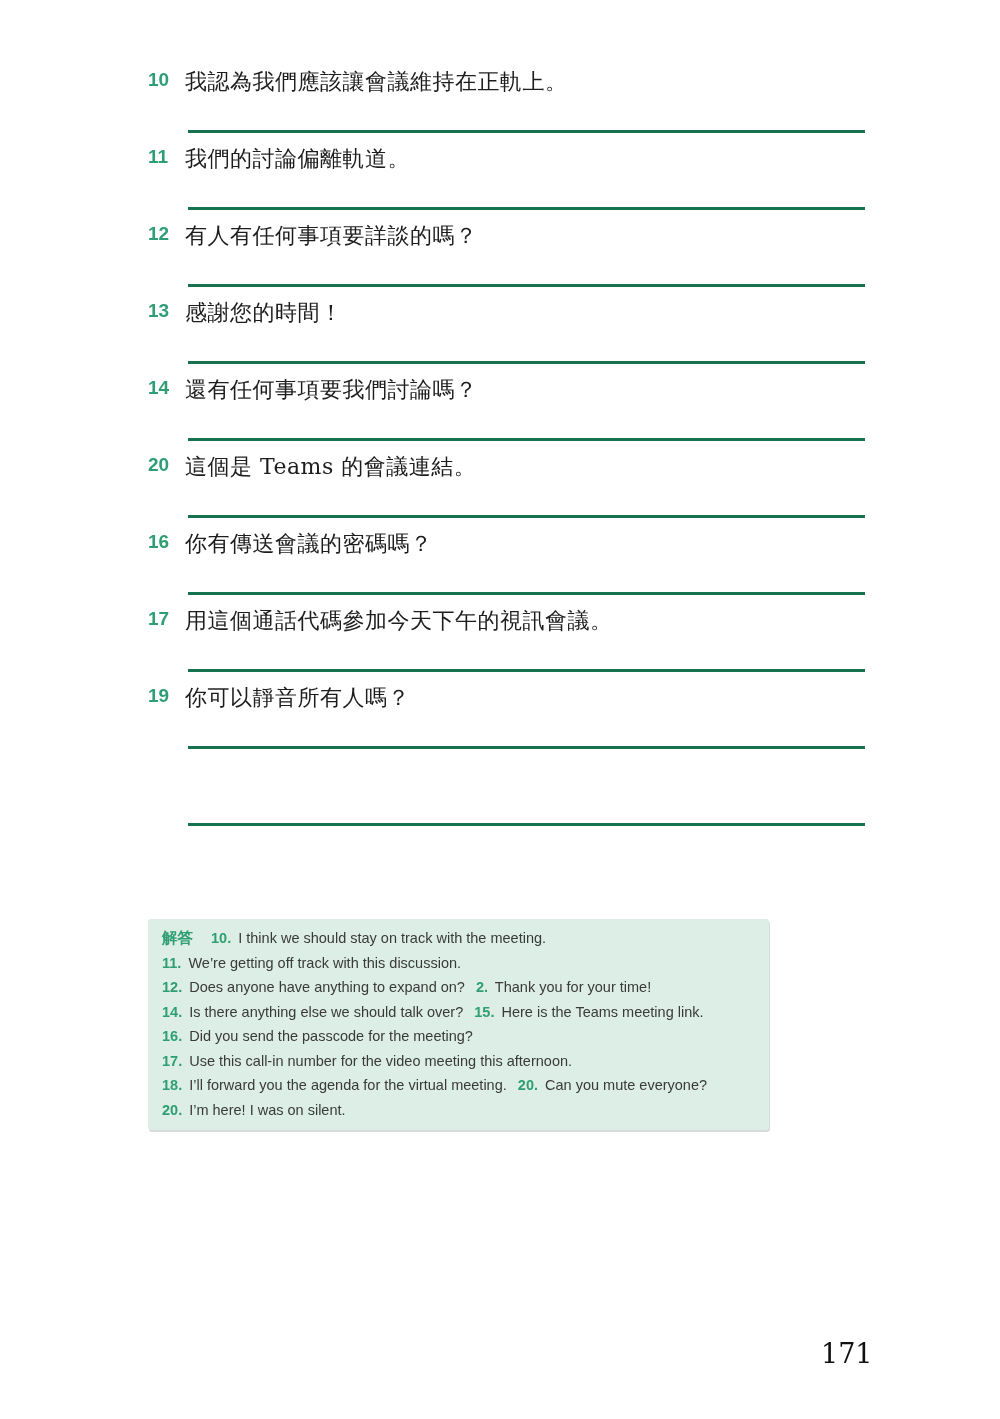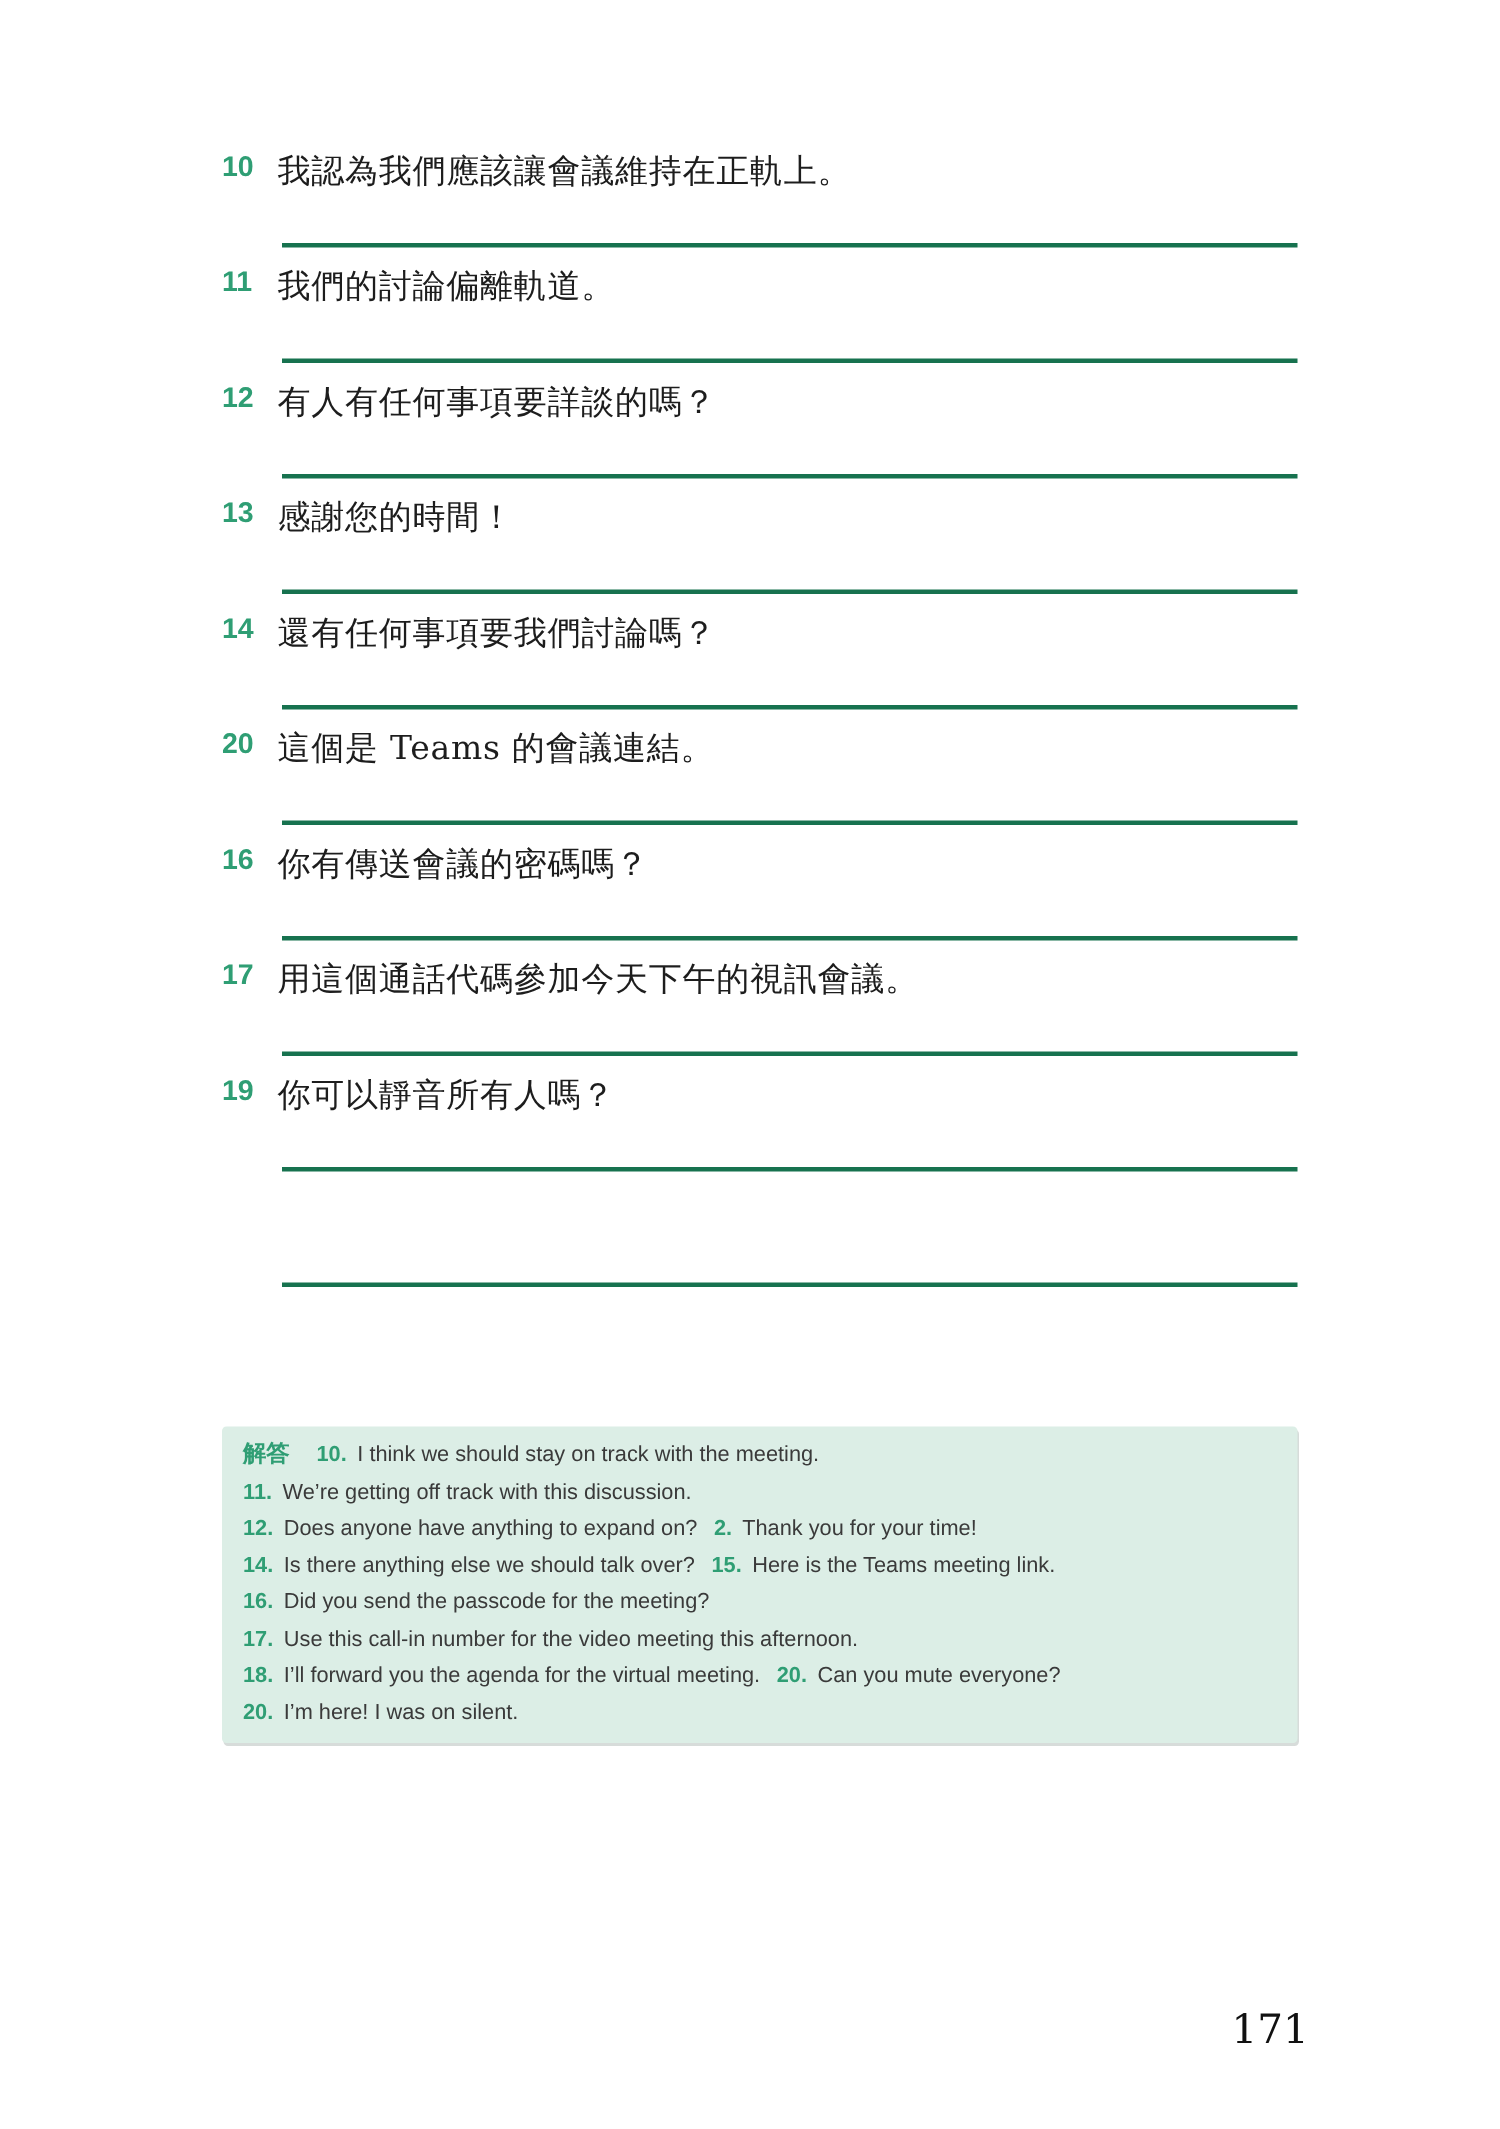--- a/index.html
+++ b/index.html
@@ -4,21 +4,21 @@
 <style>
   html, body { margin: 0; padding: 0; }
   body {
     width: 1000px;
     height: 1419px;
     background: #ffffff;
     position: relative;
     font-family: "Liberation Sans", sans-serif;
     overflow: hidden;
   }
-  .exercise { padding-top: 99px; }
+  .exercise { padding-top: 67px; }
   .block { height: 77px; position: relative; }
   .row {
     position: absolute;
     left: 148px;
     top: 0;
     display: flex;
     align-items: flex-start;
     white-space: nowrap;
   }
   .num {
@@ -39,21 +39,21 @@
   .wline {
     position: absolute;
     left: 188px;
     top: 63px;
     width: 677px;
     height: 3px;
     background: #17724F;
   }
   .akey {
     margin: 82px 0 0 148px;
-    width: 717px;
+    width: 621px;
     box-sizing: border-box;
     background: #DCEEE6;
     border-radius: 3px;
     padding: 7px 16px 8px 14px;
     box-shadow: 1px 2px 0 rgba(140,155,148,0.35);
   }
   .akline {
     margin: 0;
     font-size: 14.5px;
     line-height: 24.5px;

